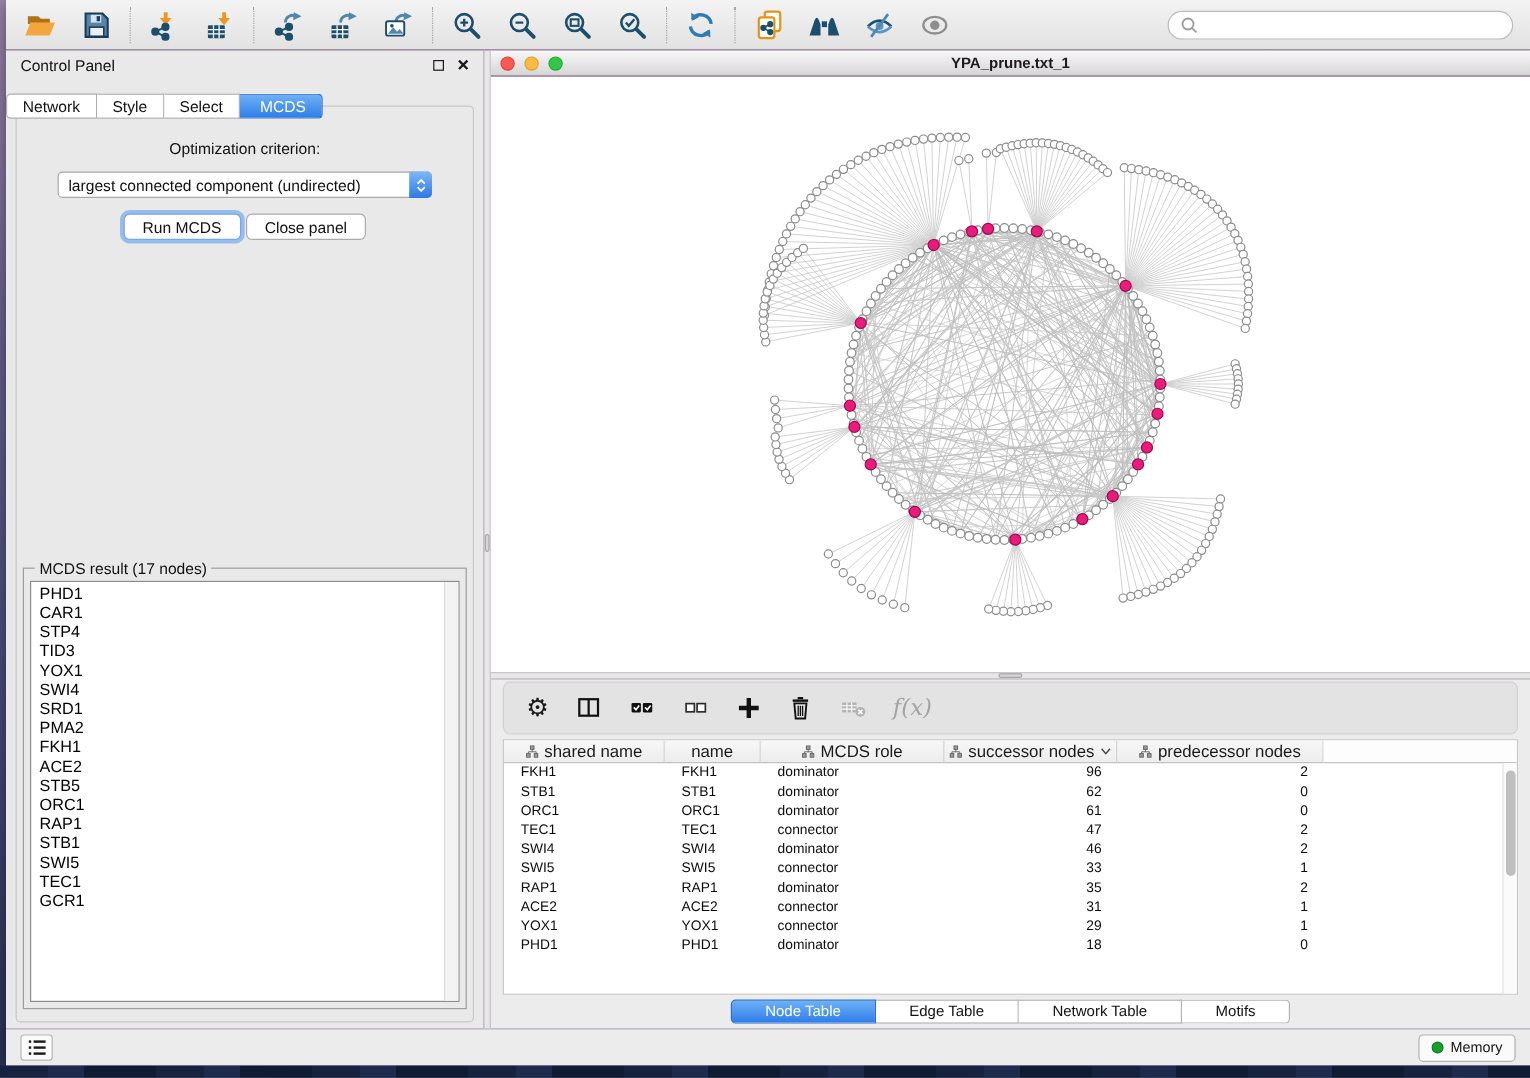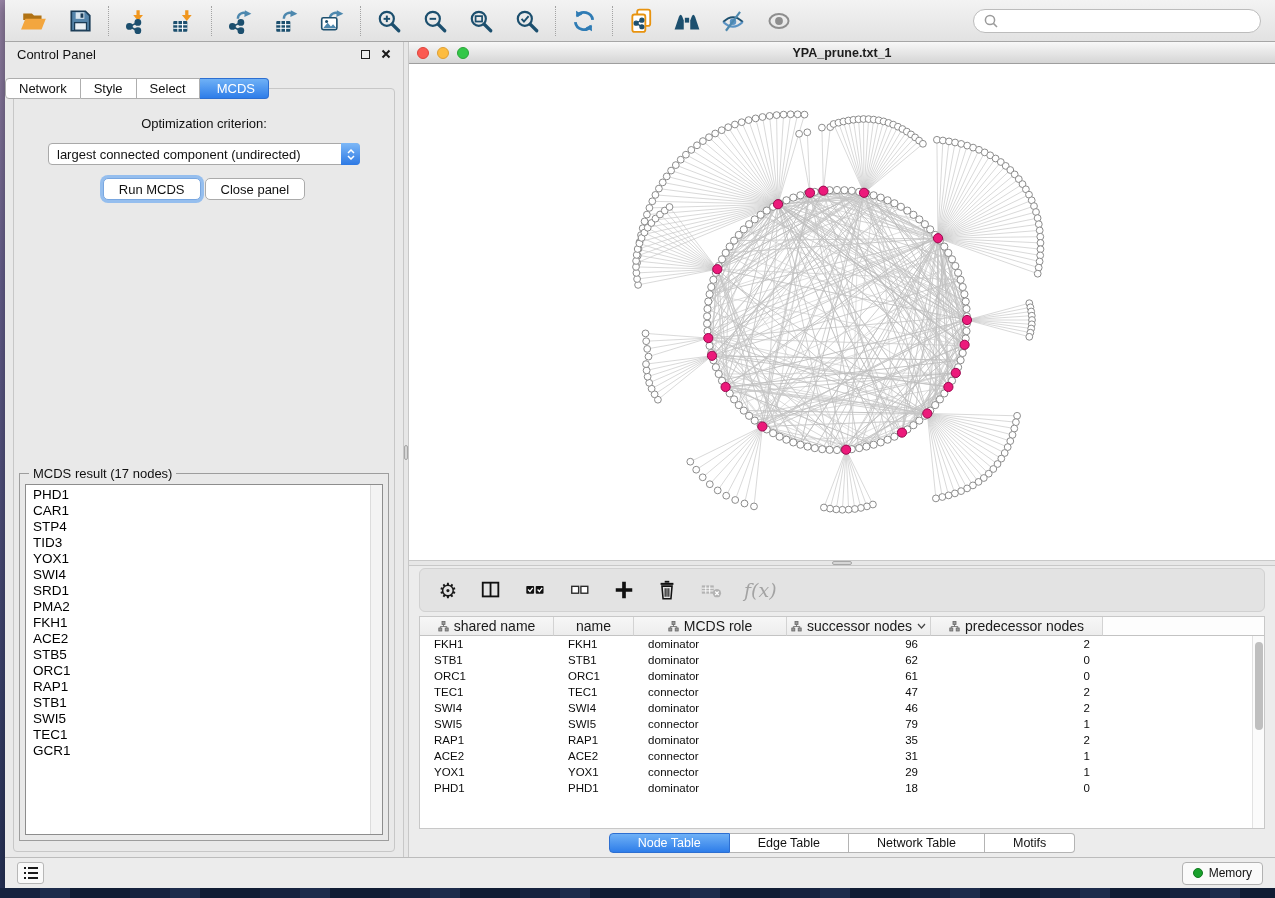--- a/index.html
+++ b/index.html
@@ -1323,21 +1323,21 @@
                 <div class="td" style="width: 134px;">SWI4</div>
                 <div class="td" style="width: 80px;">SWI4</div>
                 <div class="td" style="width: 153px;">dominator</div>
                 <div class="td num" style="width: 144px;">46</div>
                 <div class="td num" style="width: 172px;">2</div>
               </div>
               <div class="trow">
                 <div class="td" style="width: 134px;">SWI5</div>
                 <div class="td" style="width: 80px;">SWI5</div>
                 <div class="td" style="width: 153px;">connector</div>
-                <div class="td num" style="width: 144px;">79</div>
+                <div class="td num" style="width: 144px;">33</div>
                 <div class="td num" style="width: 172px;">1</div>
               </div>
               <div class="trow">
                 <div class="td" style="width: 134px;">RAP1</div>
                 <div class="td" style="width: 80px;">RAP1</div>
                 <div class="td" style="width: 153px;">dominator</div>
                 <div class="td num" style="width: 144px;">35</div>
                 <div class="td num" style="width: 172px;">2</div>
               </div>
               <div class="trow">

